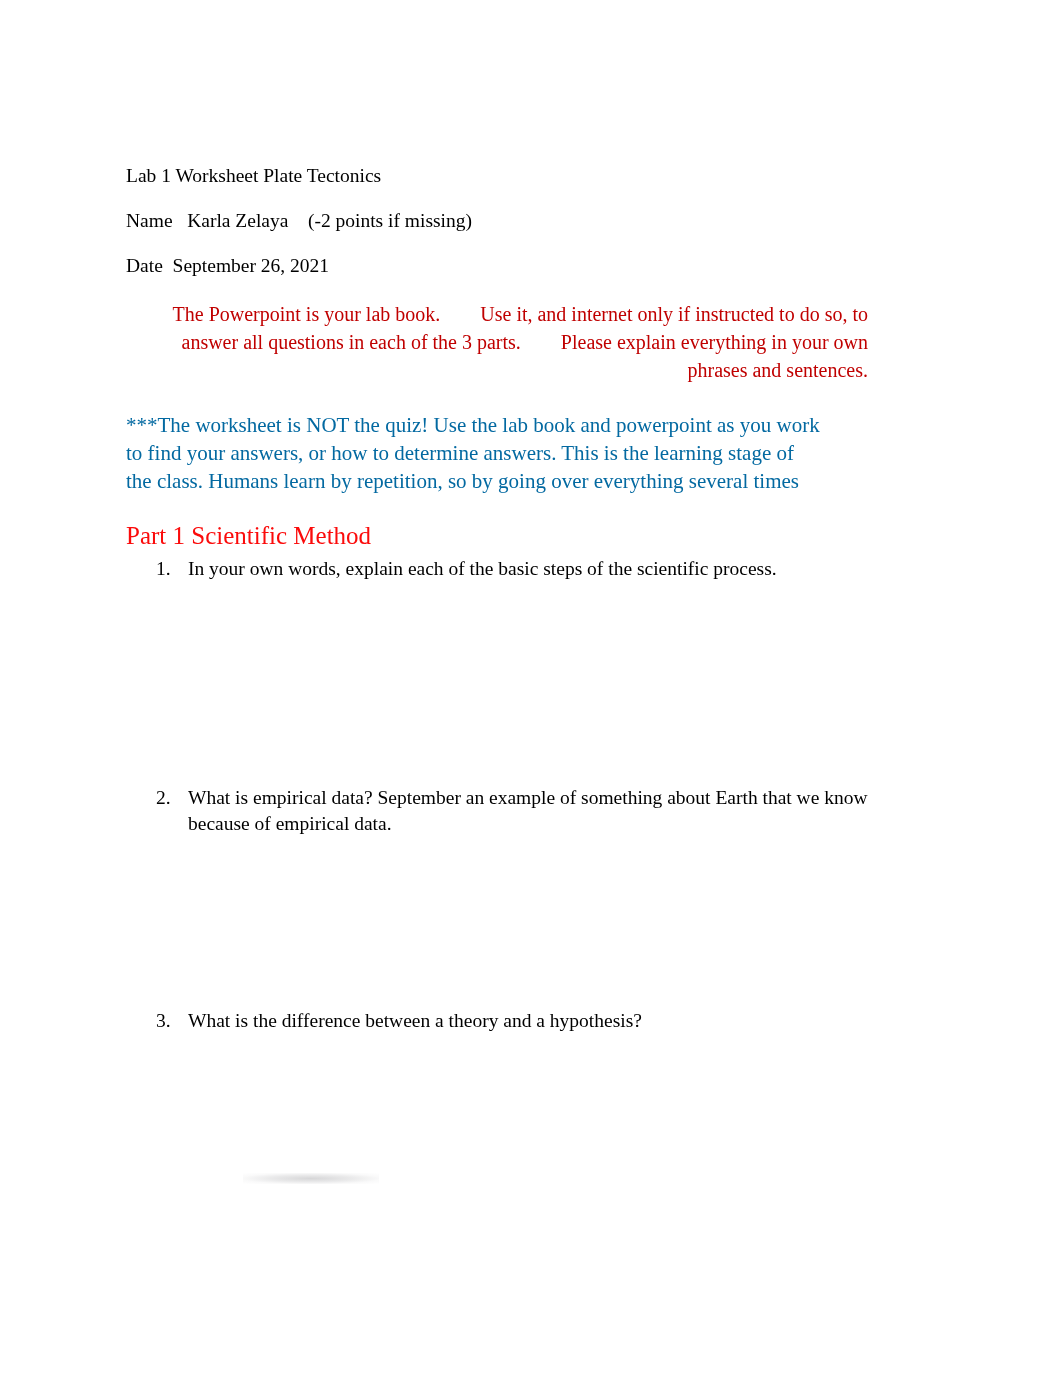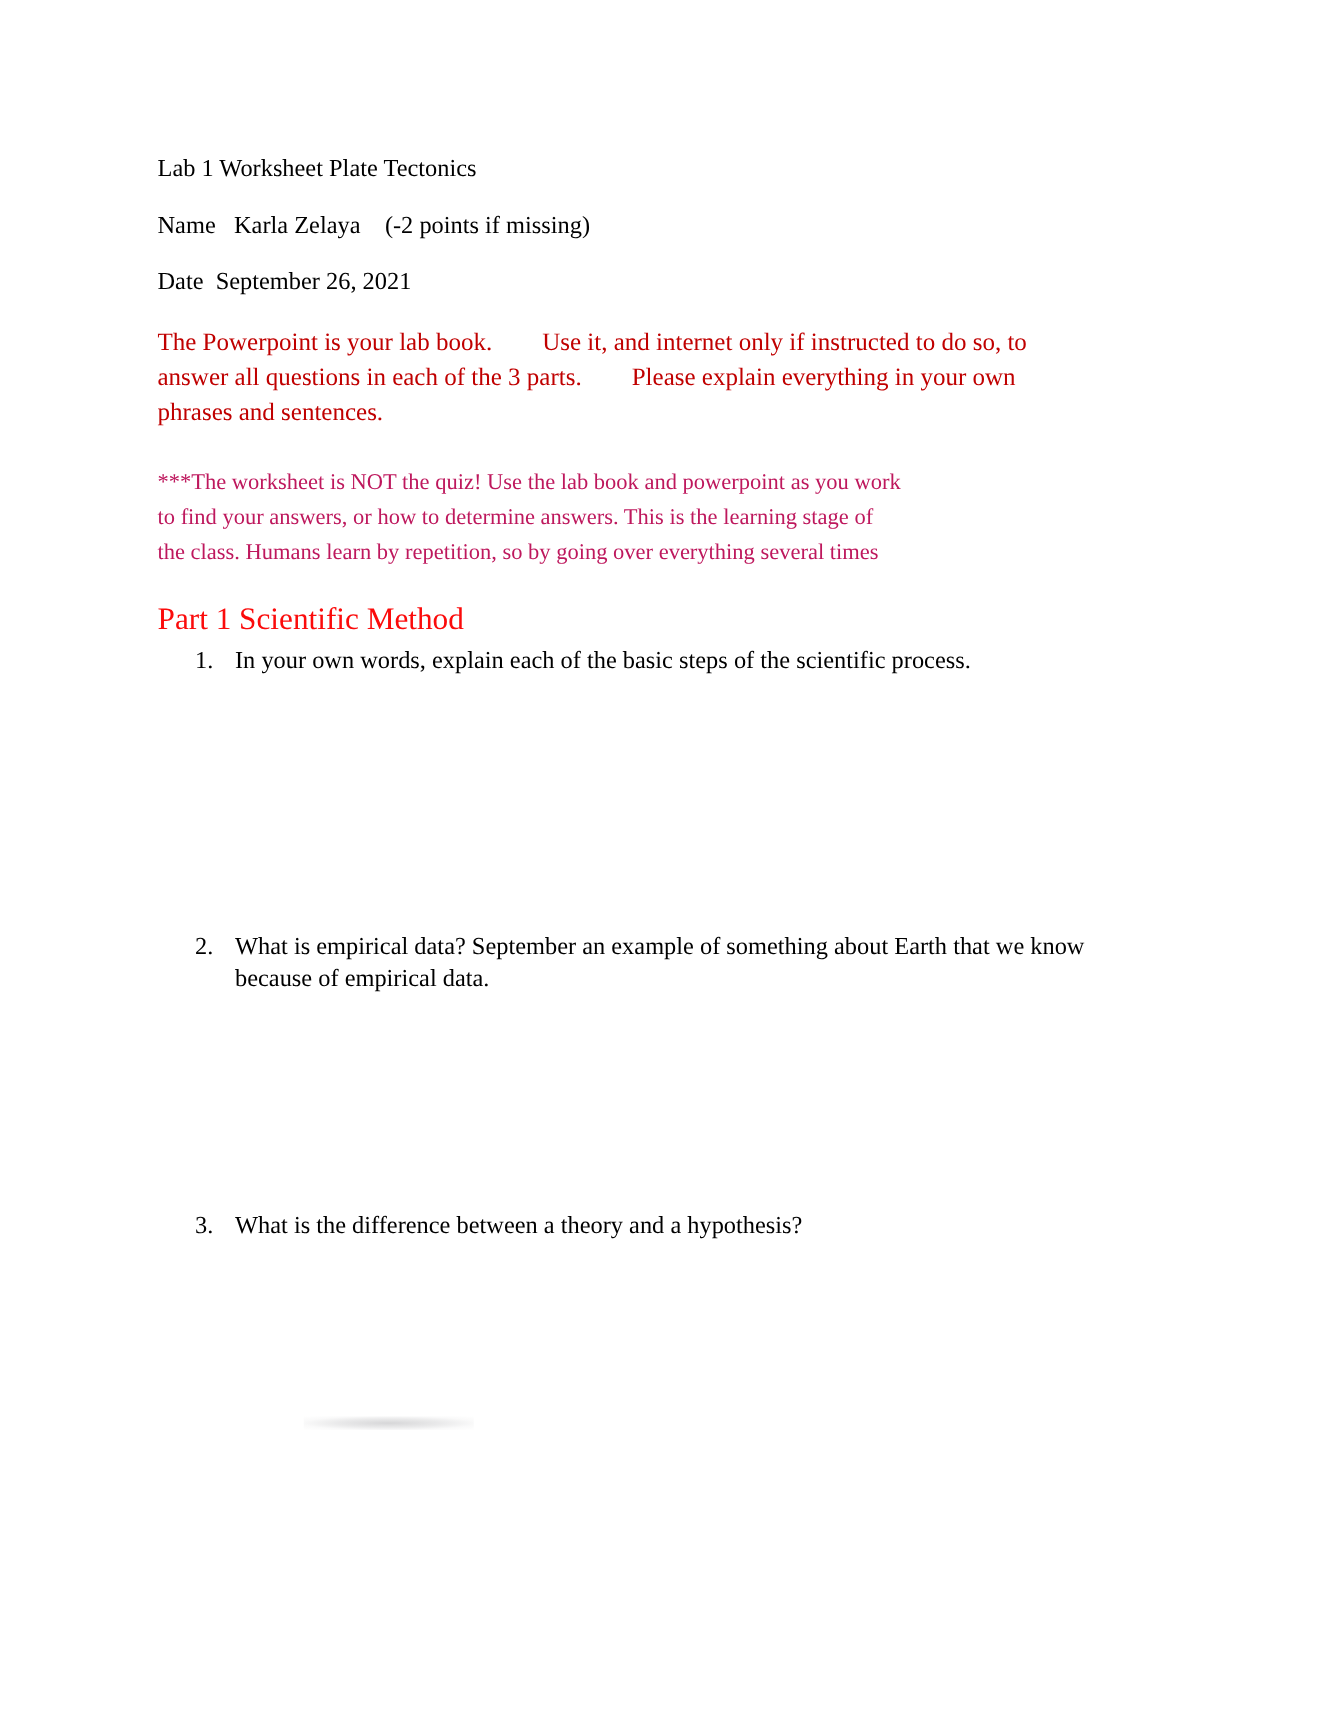--- a/index.html
+++ b/index.html
@@ -13,20 +13,21 @@
     color: #000000;
     -webkit-font-smoothing: antialiased;
   }
   .page {
     position: relative;
     width: 1062px;
     height: 1235px;
     background: #ffffff;
     overflow: hidden;
     box-sizing: border-box;
+    margin-top: 40px;
   }
   .doc-body {
     position: absolute;
     left: 126px;
     top: 124px;
     width: 742px;
   }
 
   
   .hdr-line {
@@ -38,29 +39,29 @@
   }
   .hdr-line:last-of-type { margin-bottom: 0; }
 
   
   .para-red {
     margin: 23px 0 0 0;
     font-size: 20px;
     line-height: 28px;
     color: #c00000;
     white-space: pre-wrap;
-    text-align: left;
+    text-align: right;
   }
 
   
   .para-teal {
     margin: 27px 0 0 0;
-    font-size: 18px;
+    font-size: 21px;
     line-height: 28px;
-    color: #be185d;
+    color: #0369a1;
   }
   .para-teal .tline { display: block; }
 
   
   .part-heading {
     margin: 26px 0 0 0;
     font-size: 25px;
     line-height: 29px;
     font-weight: normal;
     color: #fb0b0b;

